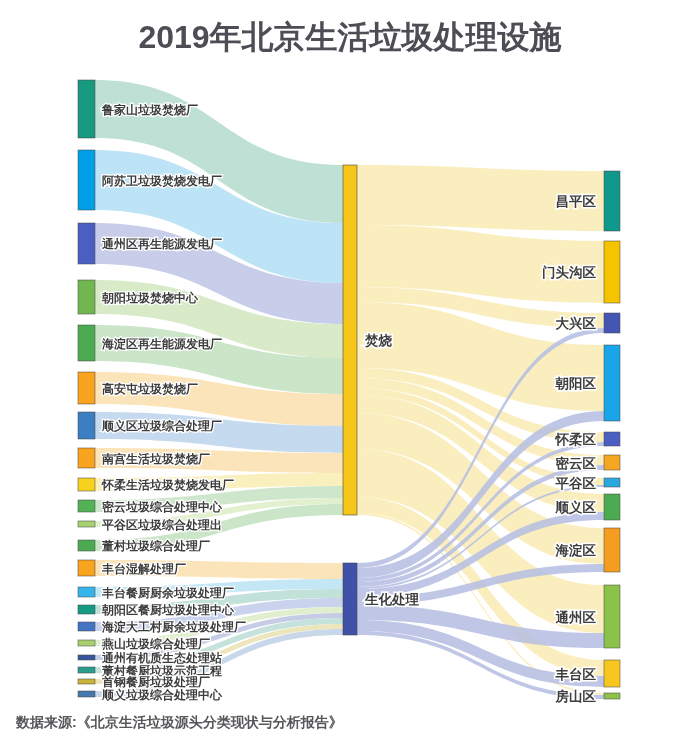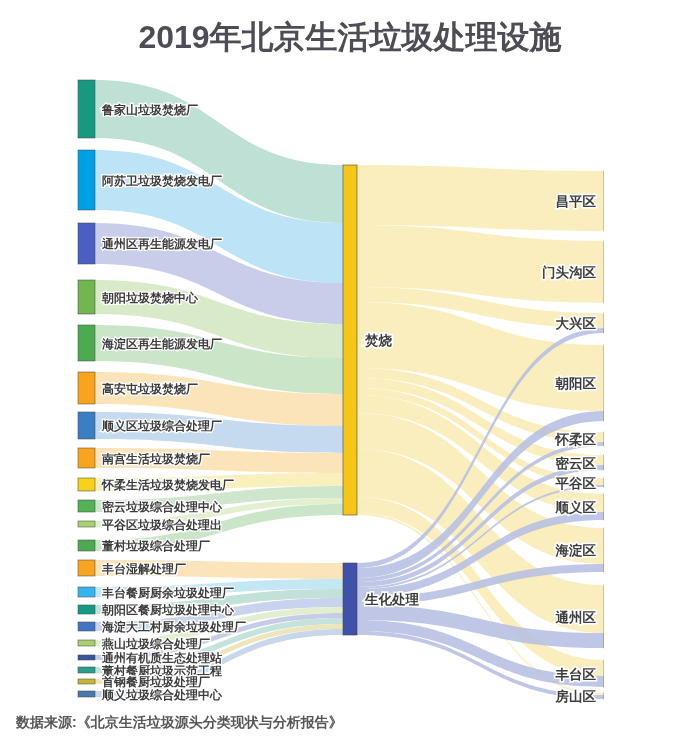--- a/index.html
+++ b/index.html
@@ -1,16 +1,16 @@
 <!DOCTYPE html>
 <html><head>
 <meta charset="utf-8">
 <style>
   html,body{margin:0;padding:0;background:#ffffff;}
-  .wrap{width:604px;height:750px;background:#fff;position:relative;overflow:hidden;}
+  .wrap{width:700px;height:750px;background:#fff;position:relative;overflow:hidden;}
   svg{display:block;font-family:"Liberation Sans","DejaVu Sans",sans-serif;}
   .title{font-family:"Liberation Sans","DejaVu Sans",sans-serif;font-size:32px;font-weight:bold;}
   .source{font-family:"Liberation Sans","DejaVu Sans",sans-serif;font-size:14px;font-weight:bold;}
   .fac-label{font-size:12px;font-weight:600;paint-order:stroke;stroke:#ffffff;stroke-width:2.5px;}
   .proc-label{font-size:13.5px;font-weight:600;paint-order:stroke;stroke:#ffffff;stroke-width:3px;}
   .dist-label{font-size:13.5px;font-weight:600;paint-order:stroke;stroke:#ffffff;stroke-width:3px;}
 </style>
 </head>
 <body>
 

